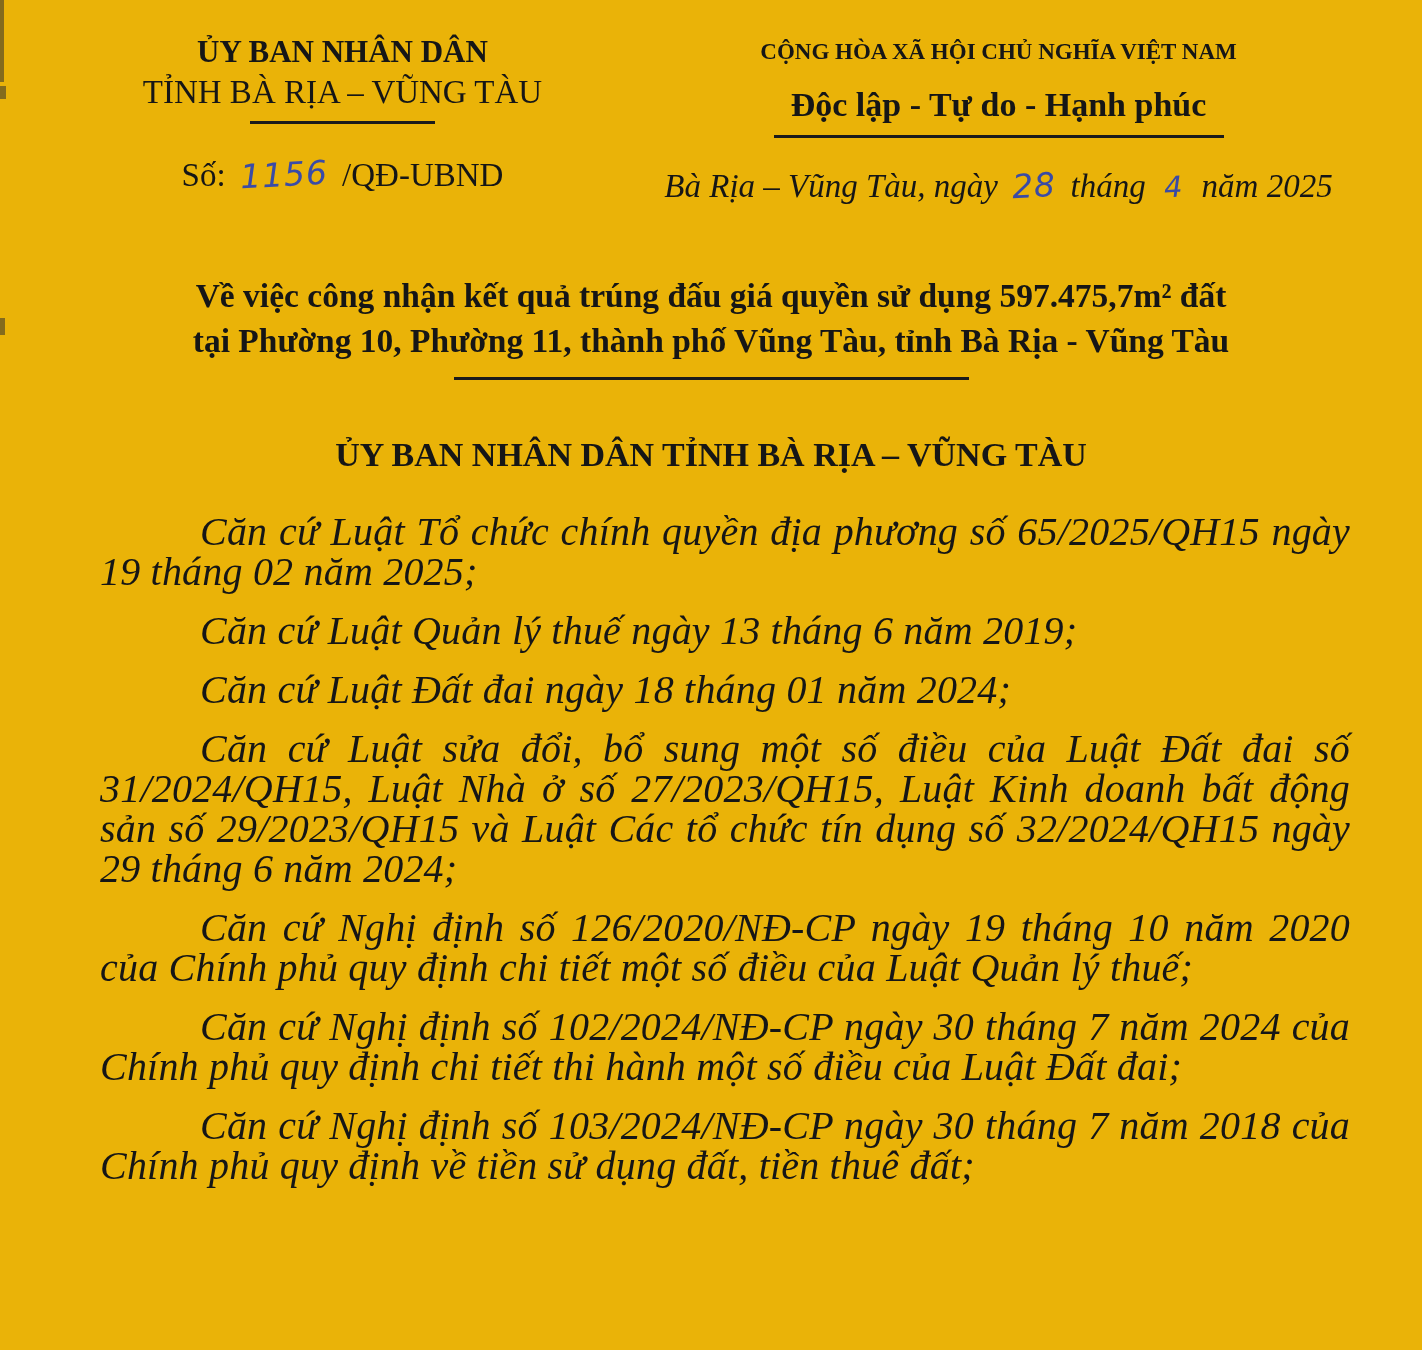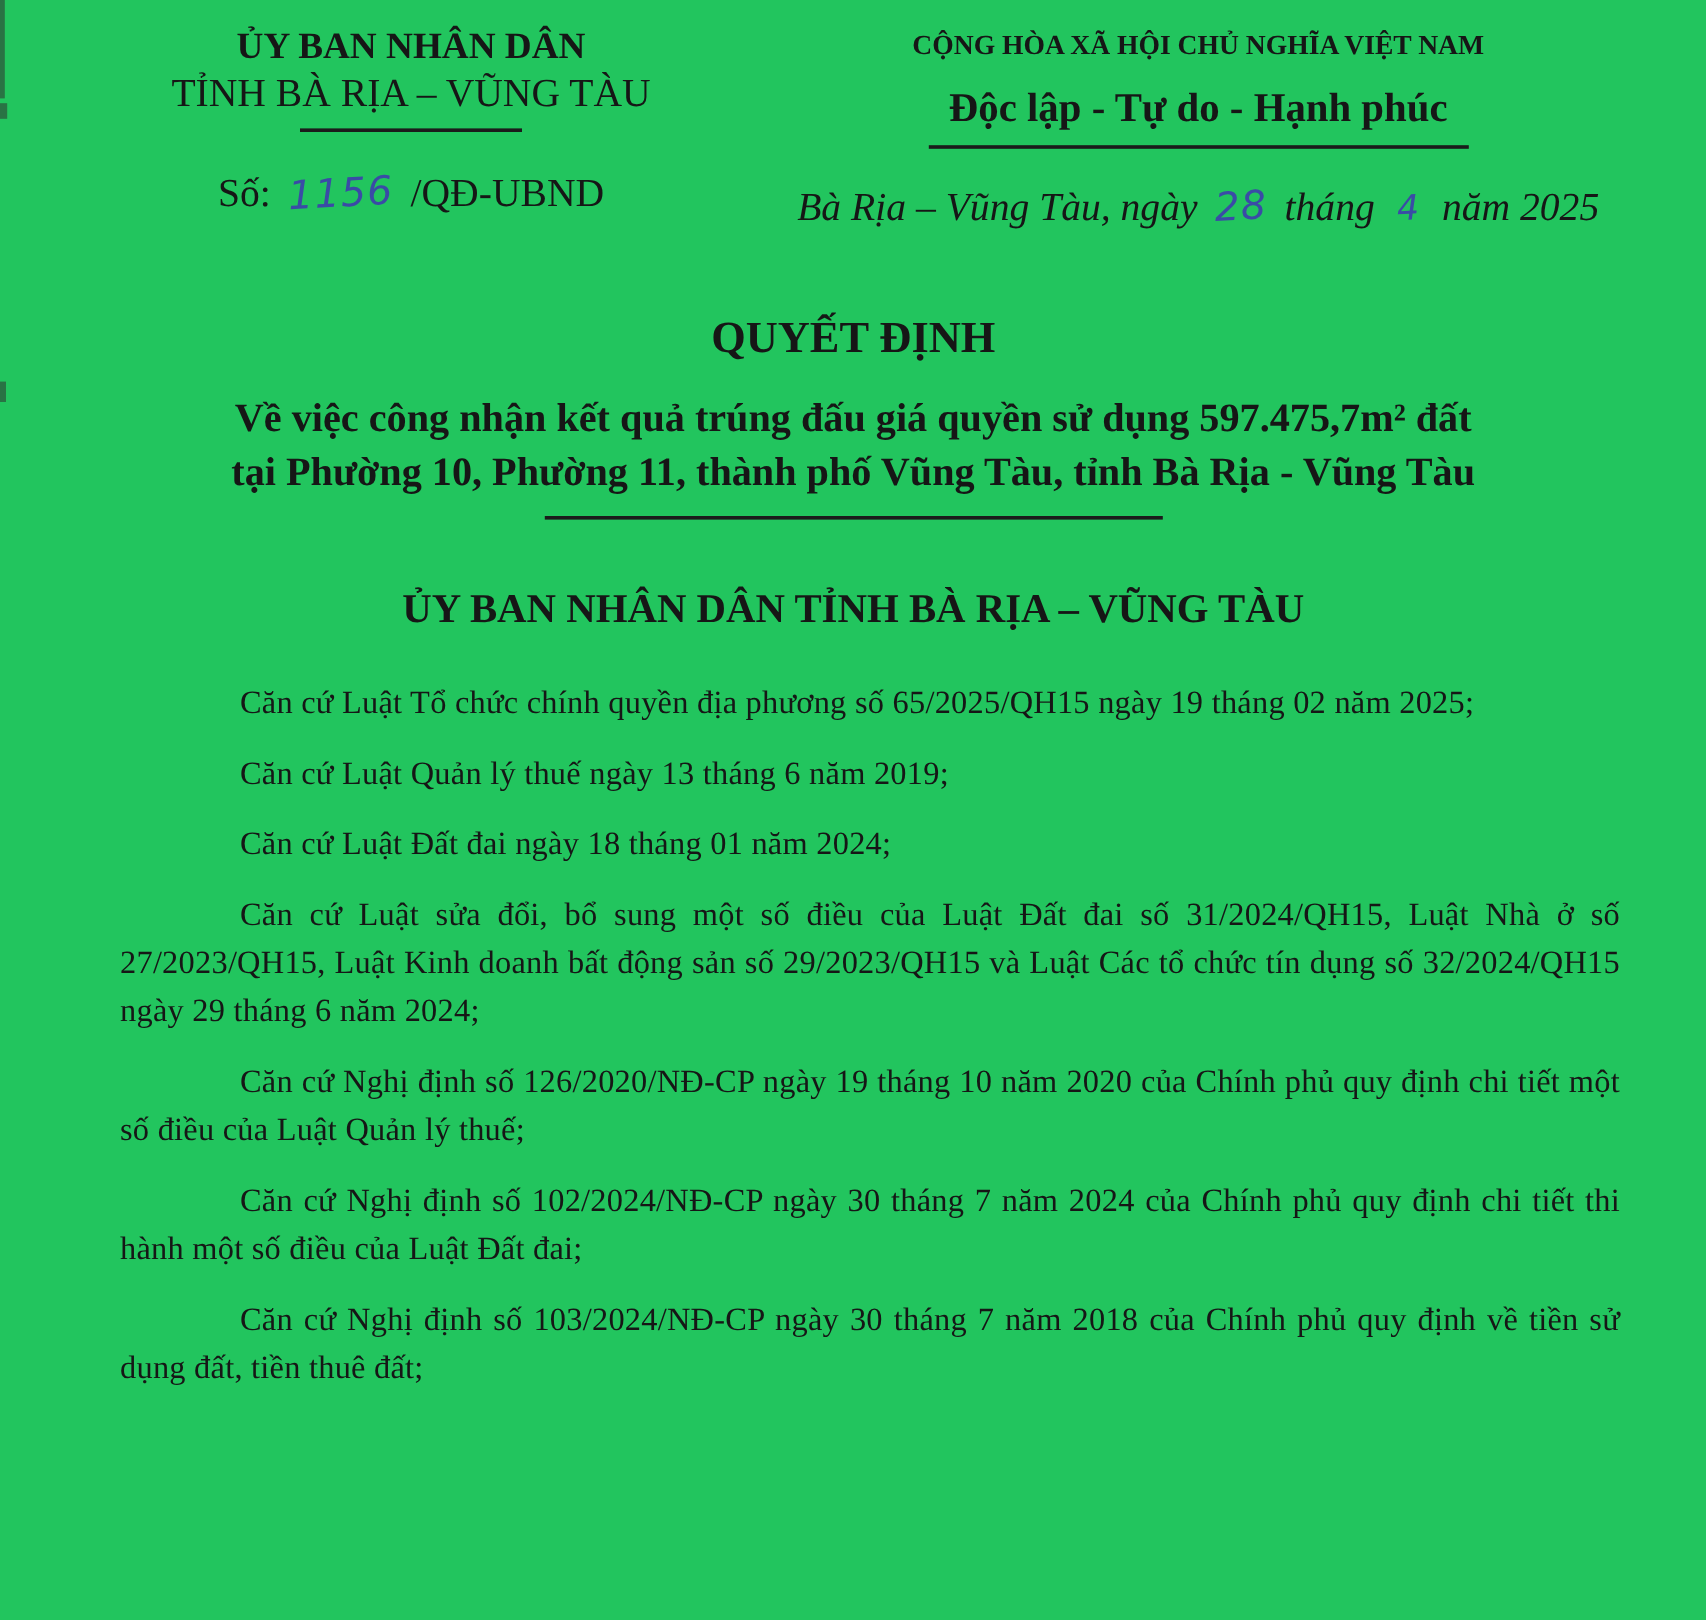--- a/index.html
+++ b/index.html
@@ -5,26 +5,26 @@
   html, body {
     margin: 0;
     padding: 0;
     background: #e8e8e6;
   }
   .page {
     position: relative;
     width: 1422px;
     height: 1350px;
     margin: 0 auto;
-    background: #22c55e;
+    background: #eab308;
     color: #161616;
     font-family: "Liberation Serif", "DejaVu Serif", serif;
     overflow: hidden;
     box-sizing: border-box;
-    padding-top: 14px;
+    padding-top: 28px;
   }
   
   .artifact {
     position: absolute;
     background: #2f2f2f;
     opacity: 0.55;
   }
   .artifact.a1 { left: 0; top: 0;   width: 4px; height: 82px; }
   .artifact.a2 { left: 0; top: 86px; width: 6px; height: 13px; }
   .artifact.a3 { left: 0; top: 318px; width: 5px; height: 17px; }
@@ -121,21 +121,22 @@
     font-weight: bold;
     line-height: 42px;
   }
 
   .body-text {
     margin-top: 36px;
     padding: 0 72px 0 100px;
   }
   .body-para {
     margin: 0 0 19px 0;
-    font-size: 27px;
+    font-style: italic;
+    font-size: 40px;
     line-height: 40px;
     text-align: justify;
     text-indent: 100px;
     letter-spacing: 0.2px;
   }
 </style>
 </head>
 <body>
 
 <div class="page">
@@ -166,21 +167,20 @@
         <span class="pen">28</span>
         <span>tháng</span>
         <span class="pen month">4</span>
         <span>năm 2025</span>
       </div>
     </div>
 
   </div>
 
   <div class="title-block">
-    <h1 class="doc-title">QUYẾT ĐỊNH</h1>
     <div class="doc-subtitle">
       <span class="sub-line">Về việc công nhận kết quả trúng đấu giá quyền sử dụng 597.475,7m² đất</span>
       <span class="sub-line">tại Phường 10, Phường 11, thành phố Vũng Tàu, tỉnh Bà Rịa - Vũng Tàu</span>
     </div>
     <div class="rule rule-title"></div>
   </div>
 
   <h2 class="issuer-heading">ỦY BAN NHÂN DÂN TỈNH BÀ RỊA – VŨNG TÀU</h2>
 
   <div class="body-text">

